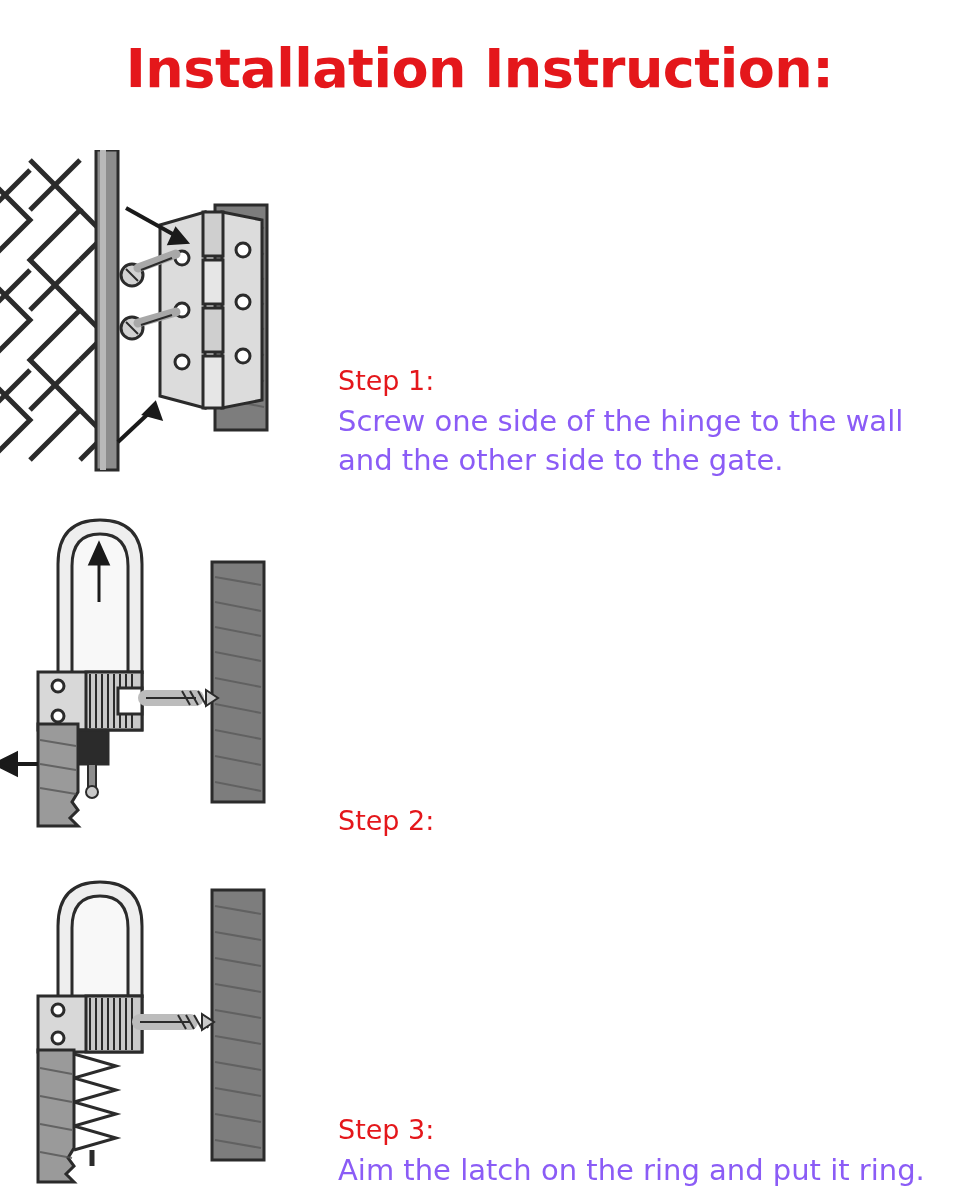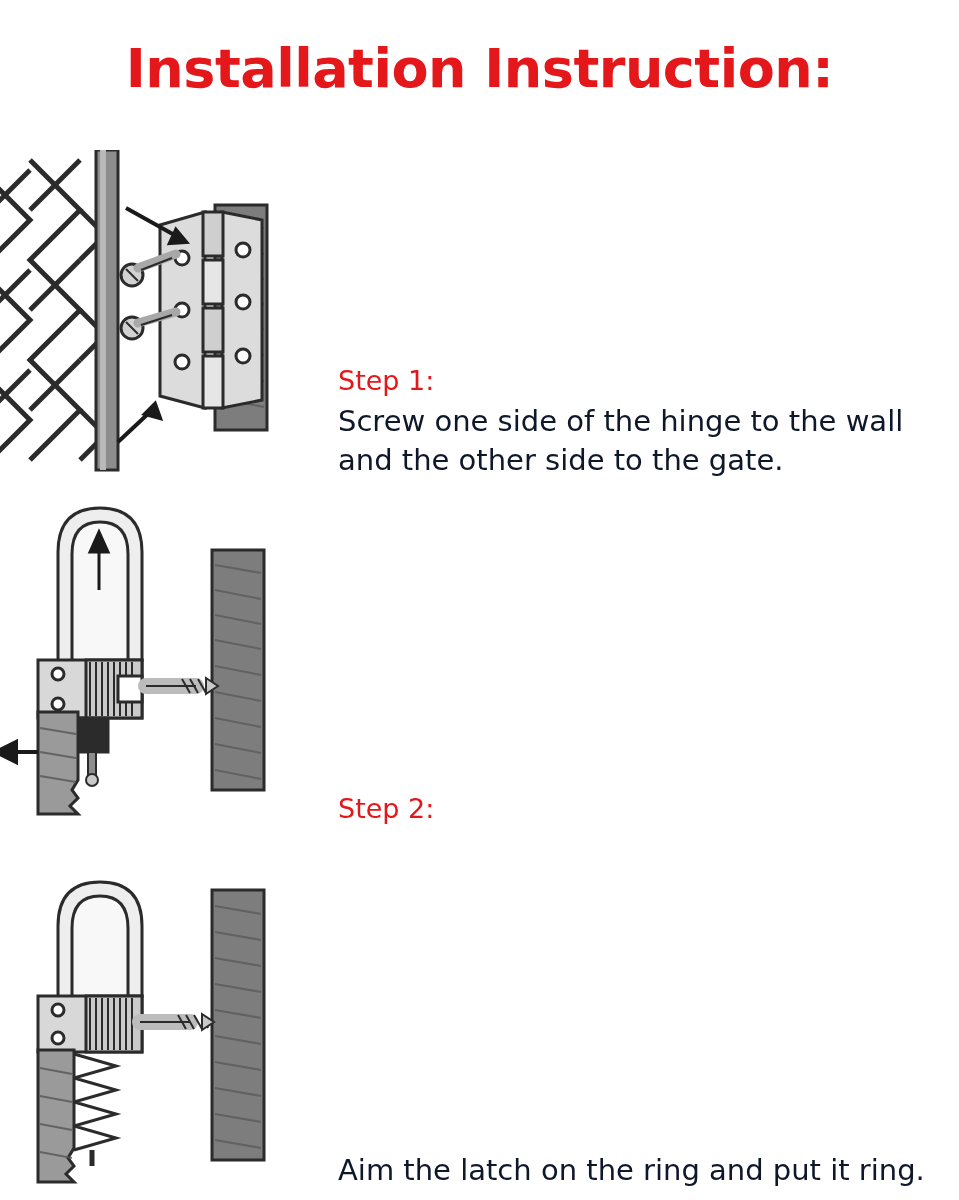--- a/index.html
+++ b/index.html
@@ -54,28 +54,28 @@
   }
   .step-label {
     font-size: 27px;
     color: #e4171b;
     font-weight: normal;
     line-height: 1.25;
     margin-bottom: 4px;
   }
   .step-body {
     font-size: 29px;
-    color: #0f172a;
+    color: #8b5cf6;
     line-height: 1.35;
     max-width: 600px;
   }
 
   
   #row1 { top: 150px; height: 330px; }
-  #row2 { top: 480px; height: 350px; }
+  #row2 { top: 492px; height: 350px; }
   #row3 { top: 870px; height: 320px; }
 
   
   .fig-svg { display: block; }
 </style>
 </head>
 <body>
 
 <div class="page">
 
@@ -315,17 +315,18 @@
           <g stroke="#565656" stroke-width="2" opacity="0.8">
             <path d="M40 198 L72 204"></path>
               <path d="M40 226 L72 232"></path>
             <path d="M40 254 L72 260"></path>
               <path d="M40 282 L72 288"></path>
           </g>
         </g>
       </svg>
     </div>
     <div class="step-text">
+      <div class="step-label">Step 3:</div>
       <div class="step-body">Aim the latch on the ring and put it ring.</div>
     </div>
   </div>
 
 </div>
 
 </body></html>

